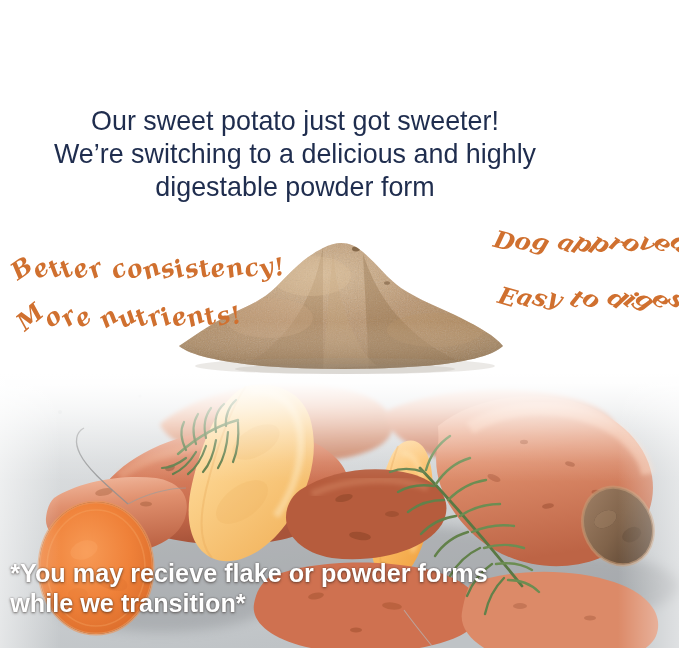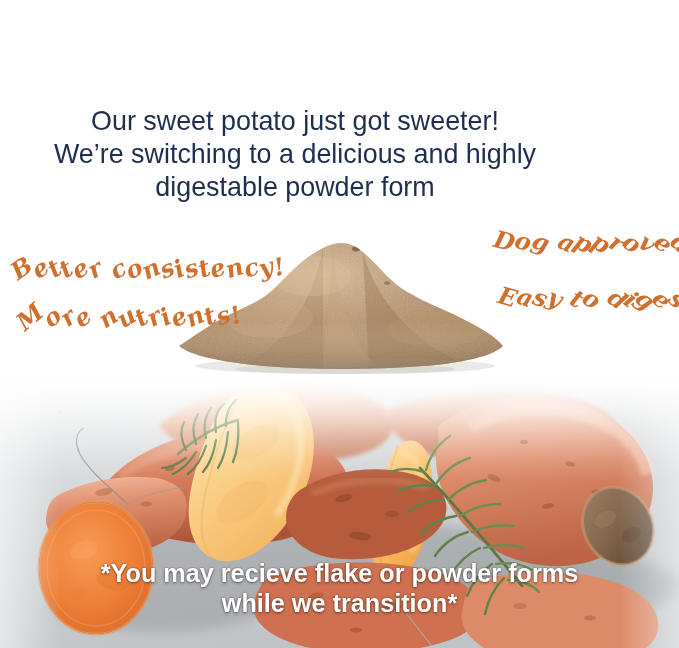--- a/index.html
+++ b/index.html
@@ -119,21 +119,21 @@
     background:
       linear-gradient(to right, rgba(255,255,255,0.55) 0%, rgba(255,255,255,0) 9%,
                       rgba(255,255,255,0) 91%, rgba(255,255,255,0.5) 100%);
     z-index:13; pointer-events:none;
   }
 
   
   .caption{
     position:absolute;
     left:0; top:558px; width:679px;
-    text-align:center;
+    text-align:left;
     z-index:60;
   }
   .caption p{
     font-family:"Liberation Sans", sans-serif;
     font-weight:bold;
     font-size:26px;
     line-height:30px;
     color:#ffffff;
     text-shadow:0 1px 3px rgba(35,25,20,0.55), 0 0 2px rgba(40,30,25,0.4);
     white-space:nowrap;

